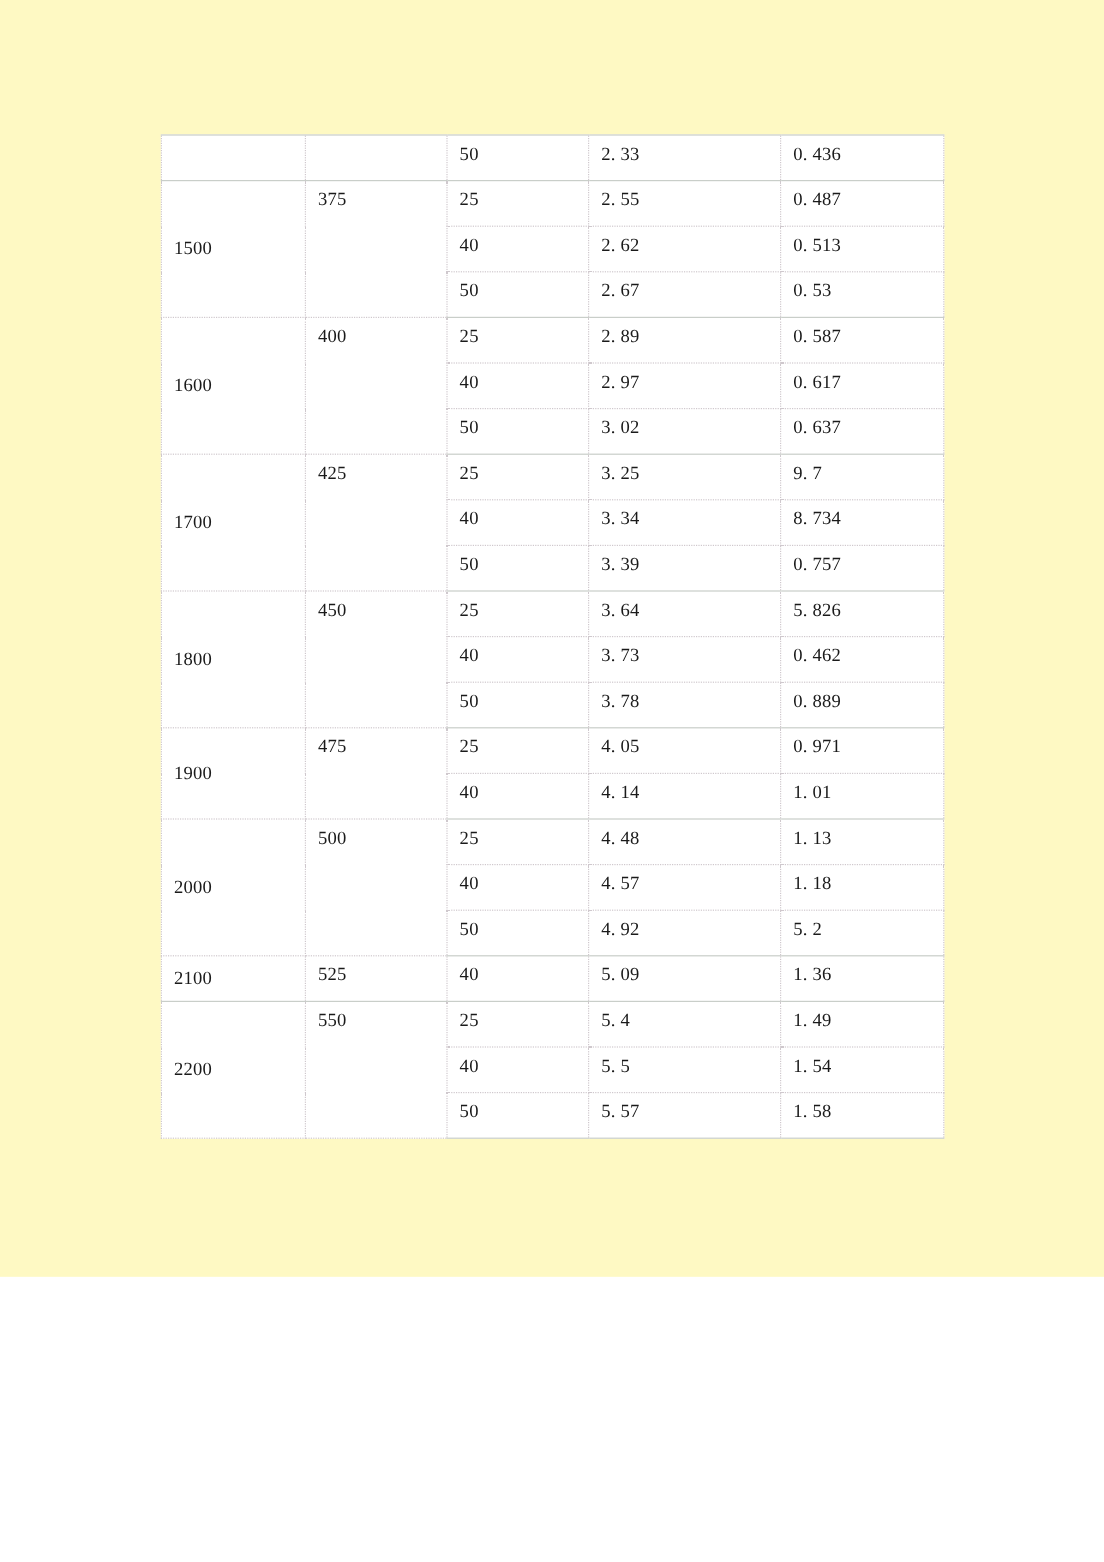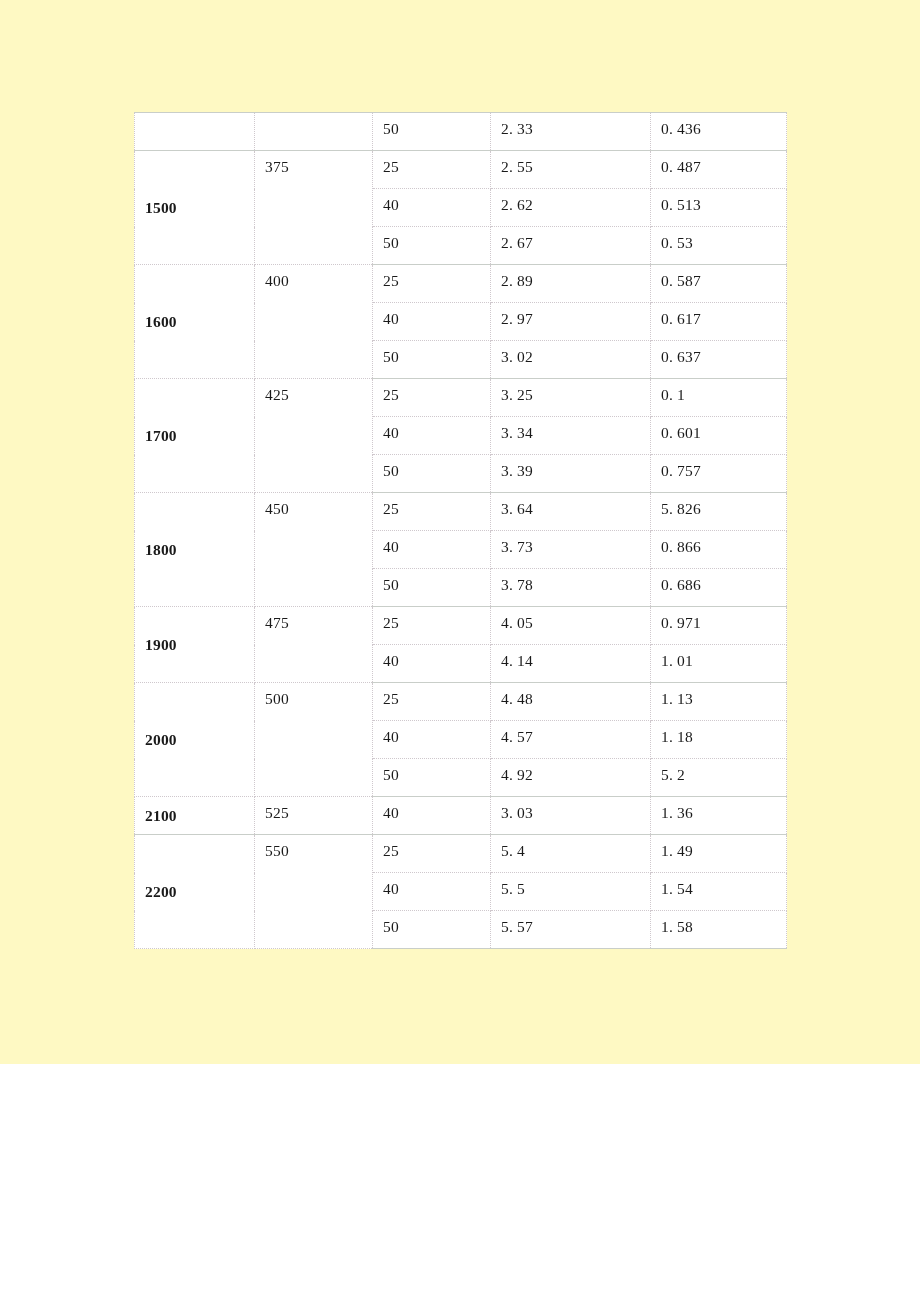--- a/index.html
+++ b/index.html
@@ -53,21 +53,20 @@
     height: 38px;
     box-sizing: border-box;
     word-break: keep-all;
     white-space: nowrap;
     letter-spacing: 0.2px;
   }
 
   
   table.spec-table td.group-label {
     vertical-align: middle;
-    font-weight: bold;
   }
 
   
   table.spec-table tr.group-end > td {
     border-bottom: 1px solid #c9cec9;
   }
 
   table.spec-table tr.first-row > td {
     border-top: 1px solid #c9cec9;
   }
@@ -125,48 +124,48 @@
           <tr class="group-end">
             <td>50</td>
             <td>3. 02</td>
             <td>0. 637</td>
           </tr>
           <tr>
             <td class="group-label" rowspan="3">1700</td>
             <td rowspan="3">425</td>
             <td>25</td>
             <td>3. 25</td>
-            <td>0. 1</td>
+            <td>9. 7</td>
           </tr>
           <tr>
             <td>40</td>
             <td>3. 34</td>
-            <td>0. 601</td>
+            <td>8. 734</td>
           </tr>
           <tr class="group-end">
             <td>50</td>
             <td>3. 39</td>
             <td>0. 757</td>
           </tr>
           <tr>
             <td class="group-label" rowspan="3">1800</td>
             <td rowspan="3">450</td>
             <td>25</td>
             <td>3. 64</td>
             <td>5. 826</td>
           </tr>
           <tr>
             <td>40</td>
             <td>3. 73</td>
-            <td>0. 866</td>
+            <td>0. 462</td>
           </tr>
           <tr class="group-end">
             <td>50</td>
             <td>3. 78</td>
-            <td>0. 686</td>
+            <td>0. 889</td>
           </tr>
           <tr>
             <td class="group-label" rowspan="2">1900</td>
             <td rowspan="2">475</td>
             <td>25</td>
             <td>4. 05</td>
             <td>0. 971</td>
           </tr>
           <tr class="group-end">
             <td>40</td>
@@ -187,21 +186,21 @@
           </tr>
           <tr class="group-end">
             <td>50</td>
             <td>4. 92</td>
             <td>5. 2</td>
           </tr>
           <tr class="group-end">
             <td class="group-label" rowspan="1">2100</td>
             <td rowspan="1">525</td>
             <td>40</td>
-            <td>3. 03</td>
+            <td>5. 09</td>
             <td>1. 36</td>
           </tr>
           <tr>
             <td class="group-label" rowspan="3">2200</td>
             <td rowspan="3">550</td>
             <td>25</td>
             <td>5. 4</td>
             <td>1. 49</td>
           </tr>
           <tr>

